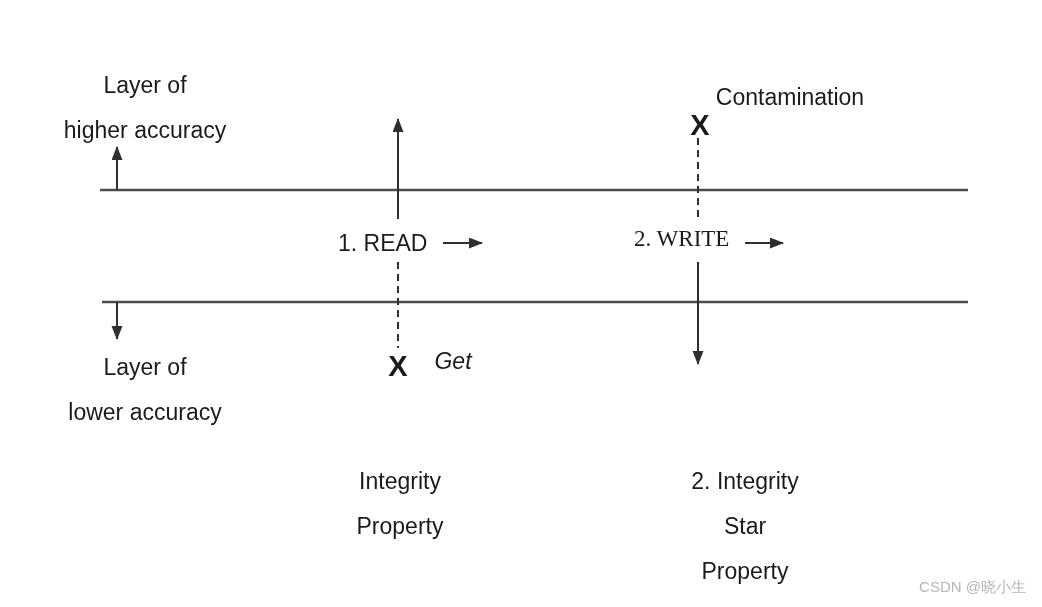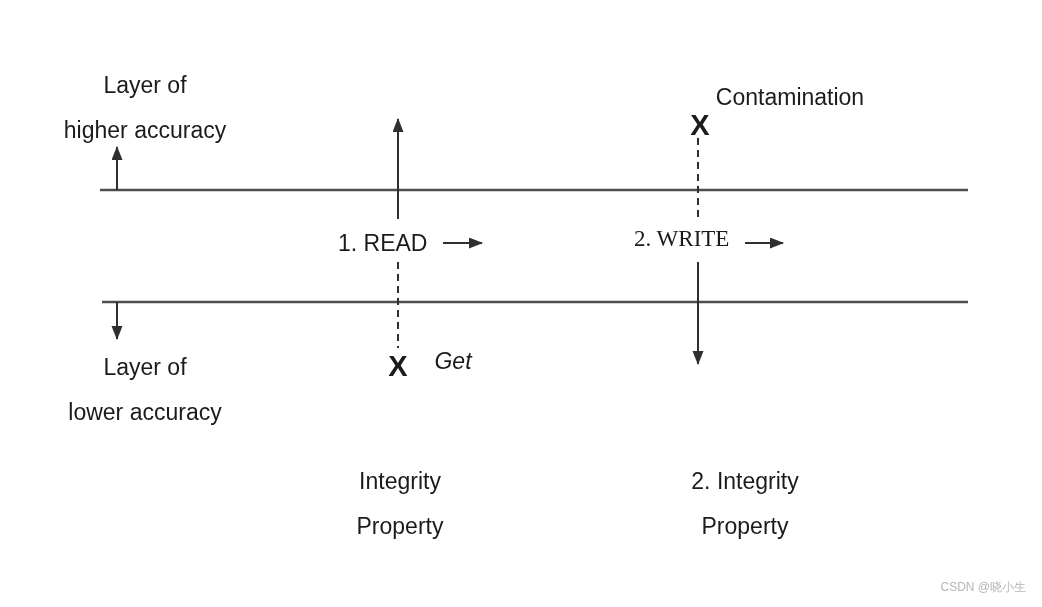--- a/index.html
+++ b/index.html
@@ -64,21 +64,21 @@
     transform: translateX(-50%);
     font-size: 29px;
     line-height: 30px;
     font-weight: bold;
     color: var(--text, #1b1b1b);
   }
   .watermark {
     position: absolute;
     right: 16px;
     top: 578px;
-    font-size: 12px;
+    font-size: 15px;
     line-height: 18px;
     color: var(--watermark, #b5b6ba);
     white-space: nowrap;
   }
 </style>
 </head>
 <body>
 
 <div class="canvas">
 
@@ -124,18 +124,19 @@
   <div class="xmark" style="left:398px; top:351px;">X</div>
   <div class="lbl centered" style="left:453px; top:349px;font-style:italic;">Get</div>
 
   <div class="lbl centered property-label" style="left:400px; top:459px;">
     <div>Integrity</div>
     <div>Property</div>
   </div>
 
   <div class="lbl centered property-label" style="left:708px; top:459px;margin-left:37px;">
     <div>2. Integrity</div>
+    <div>Star</div>
     <div>Property</div>
   </div>
 
   <div class="watermark">CSDN @晓小生</div>
 
 </div>
 
 </body></html>

